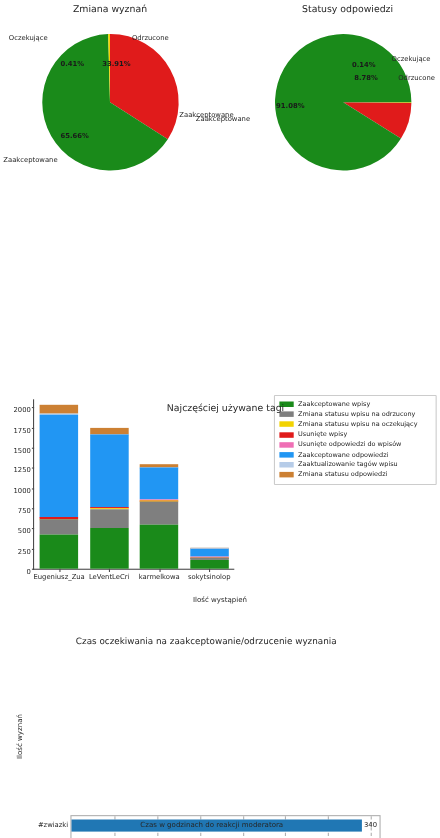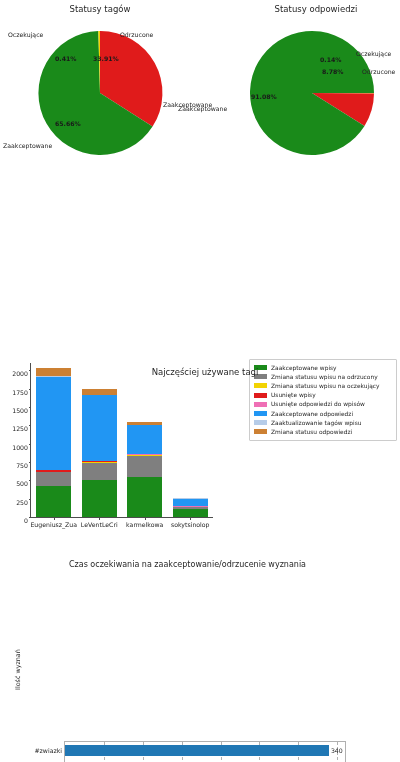--- a/index.html
+++ b/index.html
@@ -164,21 +164,21 @@
   }
   .rot {
     transform-origin: 0 0;
     transform: rotate(-90deg);
   }
 </style>
 </head>
 <body>
 
 <div class="panel" style="left:0;top:0;width:200px;height:170px;">
-  <div class="ttl" style="left:0;top:4px;width:200px;">Statusy tagów</div>
+  <div class="ttl" style="left:0;top:4px;width:200px;">Zmiana wyznań</div>
 
   <svg width="200" height="170" style="position:absolute;left:0;top:0;" viewBox="0 0 200 170">
 
     <path d="M 100 93 L 100 31 A 62 62 0 0 1 152.55 126.56 Z" fill="#e01b1b"></path>
 
     <path d="M 100 93 L 152.55 126.56 A 62 62 0 1 1 98.34 31.02 Z" fill="#1a8a1a"></path>
 
     <path d="M 100 93 L 98.34 31.02 A 62 62 0 0 1 100 31 Z" fill="#f2d302"></path>
   </svg>
 
@@ -326,19 +326,21 @@
       <div class="tg-grid" style="left: 116.667px;"></div>
       <div class="tg-grid" style="left: 155.556px;"></div>
       <div class="tg-grid" style="left: 194.444px;"></div>
       <div class="tg-grid" style="left: 233.333px;"></div>
       <div class="tg-grid" style="left: 272.222px;"></div>
       <div class="tg-bar" style="top: 3px; width: 264.444px; background: rgb(32, 119, 180);">
         <span class="tg-name">#zwiazki</span>
         <span class="tg-val">340</span>
       </div>
     </div>
+  <div class="axis-name" style="left:0;top:177px;width:400px;text-align:center;">Ilość wystąpień</div>
 </div>
 
 <div class="panel" style="left:0;top:550px;width:400px;height:212px;">
-  <div class="ttl" style="left:0;top:10px;width:375px;font-size:8px;">Czas oczekiwania na zaakceptowanie/odrzucenie wyznania</div>
-
+  <div class="ttl" style="left:0;top:28px;width:375px;font-size:8px;">Czas oczekiwania na zaakceptowanie/odrzucenie wyznania</div>
+
+  <div class="axis-name" style="left:40px;top:196px;width:305px;text-align:center;">Czas w godzinach do reakcji moderatora</div>
   <div class="axis-name rot" style="left:14px;top:140px;">Ilość wyznań</div>
 </div>
 
 </body></html>

